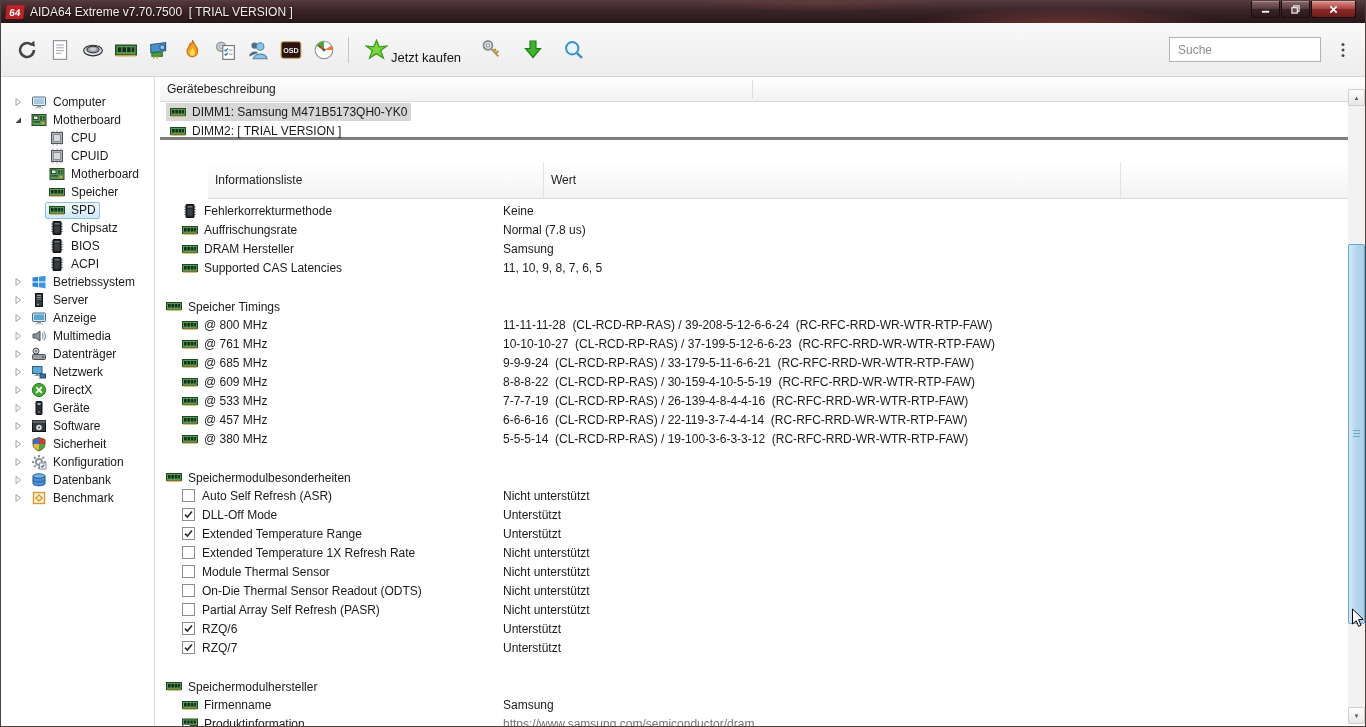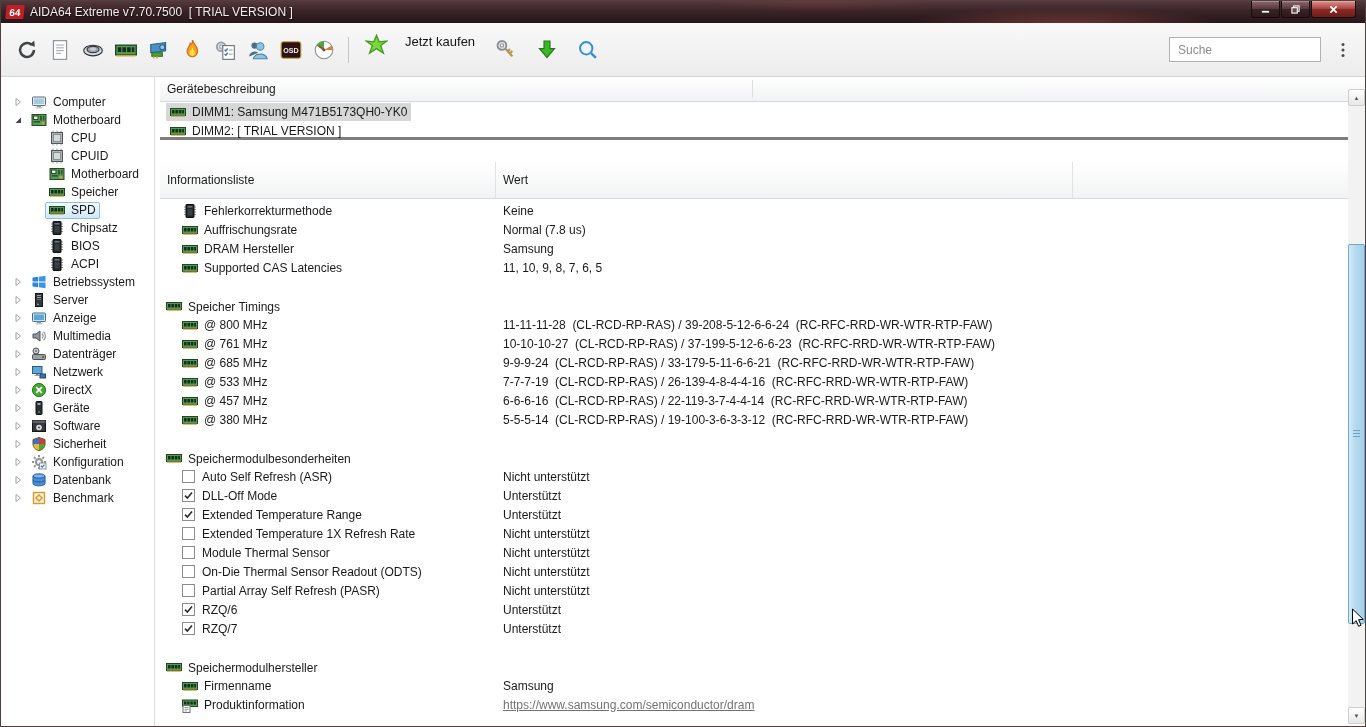--- a/index.html
+++ b/index.html
@@ -21,21 +21,21 @@
   background:linear-gradient(180deg,#8f686c 0%,#553a3f 48%,#392327 52%,#2c191d 100%); box-shadow:inset 0 1px 0 rgba(255,255,255,.25); }
 .wbtn.close { width:45px; background:linear-gradient(180deg,#de9289 0%,#aa4341 48%,#8a2b28 52%,#6e1d1b 100%); }
 .wbtn svg { width:9px; height:9px; }
 
 
 .toolbar { height:54px; background:linear-gradient(#f9f9f9,#ececed); border-bottom:1px solid #d6d6d6;
   display:flex; align-items:center; padding:0 10px; }
 .tb-btn { width:31px; height:31px; display:flex; align-items:center; justify-content:center; border-radius:3px; flex:none; }
 .tb-btn .icon { width:22px; height:22px; }
 .tb-sep { width:1px; height:26px; background:#c5c5c5; margin:0 9px; flex:none; }
-.buy { display:flex; align-items:flex-start; gap:17px; border:none; background:none; font:inherit; font-size:13px;
+.buy { display:flex; align-items:flex-end; gap:3px; border:none; background:none; font:inherit; font-size:13px;
   color:#141414; padding:0 7px; height:31px; }
 .buy .icon { width:23px; height:23px; }
 .tb-spacer { flex:1; }
 .search-input { width:152px; height:25px; border:1px solid #b2b2b2; padding:2px 8px; font:inherit; color:#333;
   margin-right:10px; background:#fff; }
 .search-input::placeholder { color:#8c8c8c; }
 .kebab { width:24px; height:31px; display:flex; align-items:center; justify-content:center; }
 .kebab .icon { width:18px; height:18px; }
 
 
@@ -54,21 +54,21 @@
 .device-panel { height:63px; border-bottom:3px solid #7e7e7e; }
 .panel-header { height:25px; background:linear-gradient(#ffffff,#f1f2f3); border-bottom:1px solid #d8d9da;
   display:flex; align-items:center; position:relative; }
 .ph-label { padding-left:7px; }
 .ph-div { position:absolute; left:592px; top:3px; bottom:3px; width:1px; background:#dddee0; }
 .dev-row { height:19px; display:flex; align-items:center; padding-left:6px; }
 .row-hl { display:inline-flex; align-items:center; gap:6px; padding:0 4px; height:18px; }
 .row-hl.sel { background:#d7d7d7; }
 
 .info-panel { position:absolute; top:85px; left:5px; right:0; bottom:0; }
-.info-header { height:37px; background:linear-gradient(#ffffff,#f2f3f4); border-bottom:1px solid #d8d9da; display:flex; }
+.info-header { height:37px; background:linear-gradient(#ffffff,#f2f3f4); border-bottom:1px solid #d8d9da; display:flex;margin-left:48px; }
 .ih-col { display:flex; align-items:center; padding-left:7px; border-right:1px solid #e1e2e4; }
 .ih-col.c1 { width:336px; }
 .ih-col.c2 { width:577px; }
 .info-rows { padding-top:2px; }
 .info-row { height:19px; display:flex; align-items:center; }
 .cell-label { width:336px; flex:none; display:flex; align-items:center; gap:6px; padding-left:22px; white-space:nowrap; overflow:hidden; }
 .cell-label.section { padding-left:6px;align-items:flex-end; }
 .cell-value { flex:1; white-space:pre; padding-left:7px; overflow:hidden; }
 .cb { width:13px; height:13px; border:1px solid #8d8d8d; background:#fff; display:inline-flex; align-items:center;
   justify-content:center; flex:none; margin-right:1px; }
@@ -896,20 +896,36 @@
                 <span class="icon">
                   <svg viewBox="0 0 16 16">
                     <rect x="0.5" y="4.5" width="15" height="7" fill="#569a56" stroke="#1e4a1e"></rect>
                     <rect x="2" y="6" width="2.6" height="3.5" fill="#14301d"></rect>
                     <rect x="5.4" y="6" width="2.6" height="3.5" fill="#14301d"></rect>
                     <rect x="8.8" y="6" width="2.6" height="3.5" fill="#14301d"></rect>
                     <rect x="12.2" y="6" width="1.8" height="3.5" fill="#14301d"></rect>
                     <rect x="1" y="11.5" width="14" height="1.2" fill="#c9a23f"></rect>
                   </svg>
                 </span>
+                <span>@ 609 MHz</span>
+              </div>
+              <div class="cell-value">8-8-8-22  (CL-RCD-RP-RAS) / 30-159-4-10-5-5-19  (RC-RFC-RRD-WR-WTR-RTP-FAW)</div>
+            </div>
+            <div class="info-row">
+              <div class="cell-label">
+                <span class="icon">
+                  <svg viewBox="0 0 16 16">
+                    <rect x="0.5" y="4.5" width="15" height="7" fill="#569a56" stroke="#1e4a1e"></rect>
+                    <rect x="2" y="6" width="2.6" height="3.5" fill="#14301d"></rect>
+                    <rect x="5.4" y="6" width="2.6" height="3.5" fill="#14301d"></rect>
+                    <rect x="8.8" y="6" width="2.6" height="3.5" fill="#14301d"></rect>
+                    <rect x="12.2" y="6" width="1.8" height="3.5" fill="#14301d"></rect>
+                    <rect x="1" y="11.5" width="14" height="1.2" fill="#c9a23f"></rect>
+                  </svg>
+                </span>
                 <span>@ 533 MHz</span>
               </div>
               <div class="cell-value">7-7-7-19  (CL-RCD-RP-RAS) / 26-139-4-8-4-4-16  (RC-RFC-RRD-WR-WTR-RTP-FAW)</div>
             </div>
             <div class="info-row">
               <div class="cell-label">
                 <span class="icon">
                   <svg viewBox="0 0 16 16">
                     <rect x="0.5" y="4.5" width="15" height="7" fill="#569a56" stroke="#1e4a1e"></rect>
                     <rect x="2" y="6" width="2.6" height="3.5" fill="#14301d"></rect>

